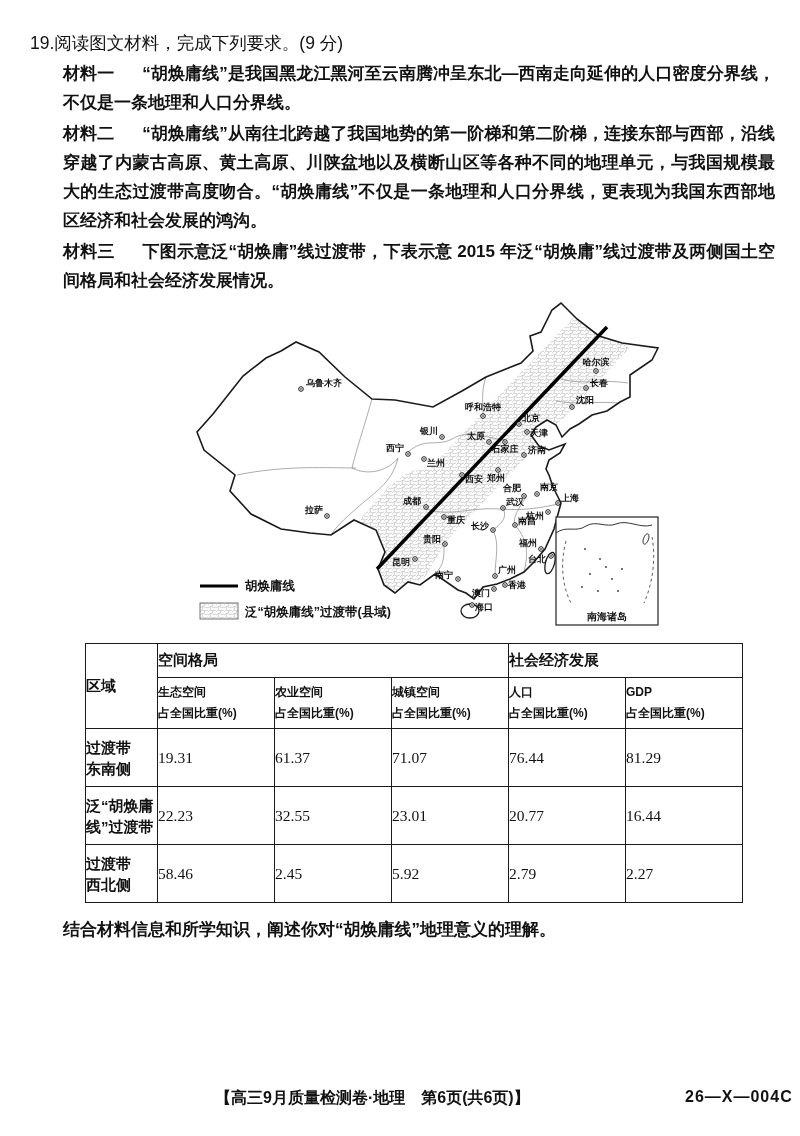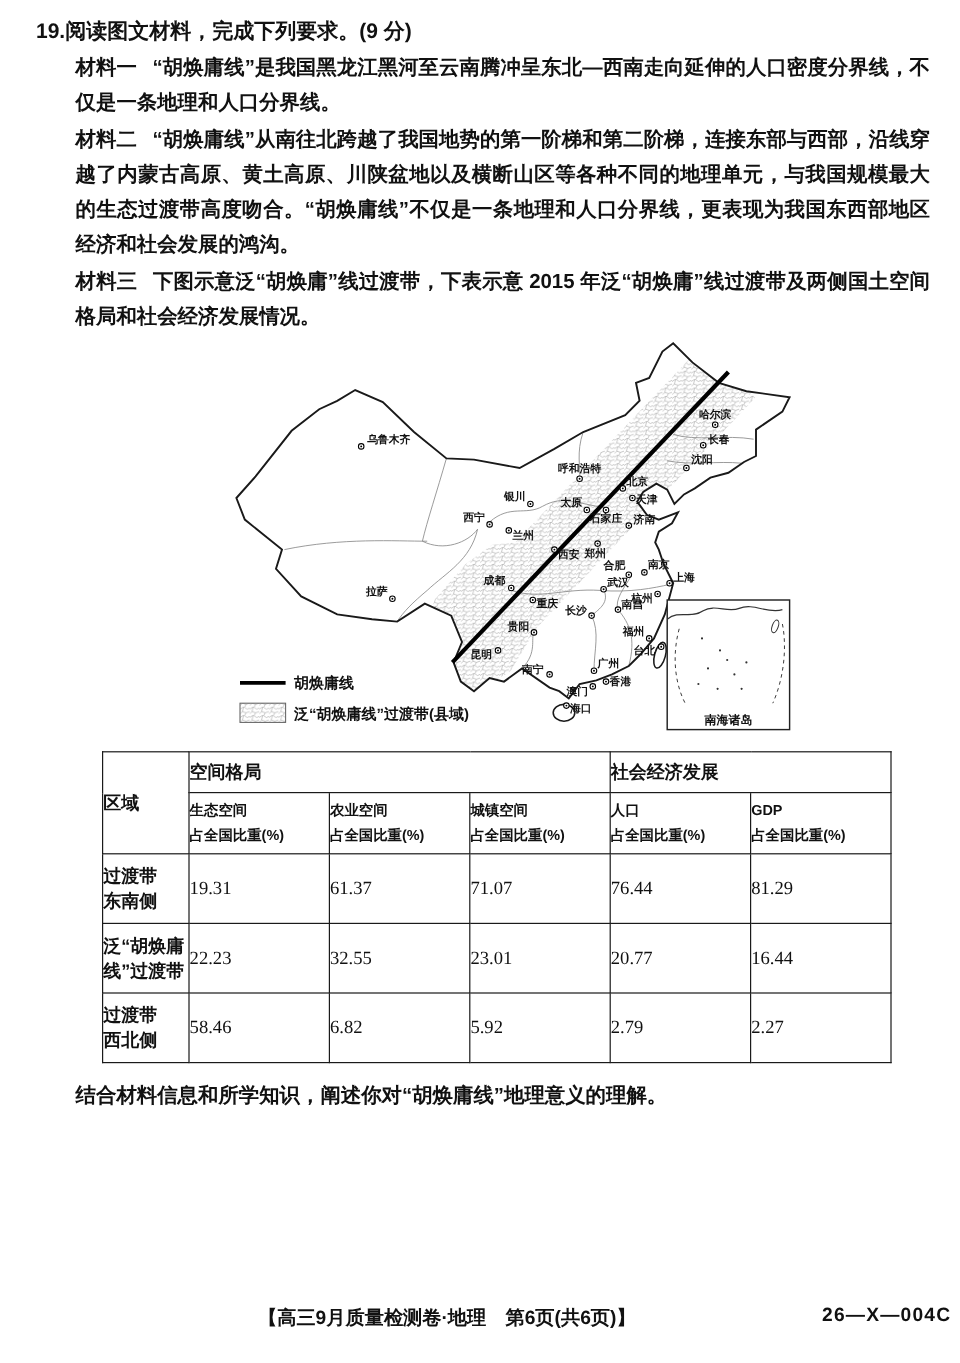--- a/index.html
+++ b/index.html
@@ -2,28 +2,28 @@
 <html><head>
 <meta charset="utf-8">
 <style>
   html,body{margin:0;padding:0;}
   body{
     width:800px;height:1136px;position:relative;background:#ffffff;
     font-family:"Liberation Serif","DejaVu Serif",serif;color:#111;
     overflow:hidden;
   }
   .qline{
-    margin:12px 24px 0 30px;font-size:17.5px;font-weight:bold;line-height:28px;
+    margin:29px 24px 0 30px;font-size:17.5px;font-weight:normal;line-height:28px;
     font-family:"Liberation Sans","DejaVu Sans",sans-serif;
   }
   .material{
     margin:2px 25px 0 63px;font-size:17px;font-weight:bold;line-height:29px;
     text-align:justify;font-family:"Liberation Sans","DejaVu Sans",sans-serif;
   }
-  .material .mlabel{margin-right:13px;}
+  .material .mlabel{margin-right:28px;}
   .map-row{position:relative;height:338px;margin-top:2px;}
   .map-row svg{position:absolute;left:188px;top:0;}
   .city-label{font:bold 9px "Liberation Sans","DejaVu Sans",sans-serif;fill:#111;}
   .legend-label{font:bold 12.5px "Liberation Sans","DejaVu Sans",sans-serif;fill:#111;}
   .inset-label{font:bold 10px "Liberation Sans","DejaVu Sans",sans-serif;fill:#111;}
   table.datatable{
     border-collapse:collapse;margin:8px 0 0 85px;table-layout:fixed;width:657px;
     font-family:"Liberation Sans","DejaVu Sans",sans-serif;
   }
   table.datatable th,table.datatable td{
@@ -349,21 +349,21 @@
         <td class="num">22.23</td>
         <td class="num">32.55</td>
         <td class="num">23.01</td>
         <td class="num">20.77</td>
         <td class="num">16.44</td>
       </tr>
       <tr>
         <th class="rowlabel">过渡带
 西北侧</th>
         <td class="num">58.46</td>
-        <td class="num">6.82</td>
+        <td class="num">2.45</td>
         <td class="num">5.92</td>
         <td class="num">2.79</td>
         <td class="num">2.27</td>
       </tr>
     </tbody>
 </table>
 
 <p class="task">结合材料信息和所学知识，阐述你对“胡焕庸线”地理意义的理解。</p>
 
 <div class="footer">

